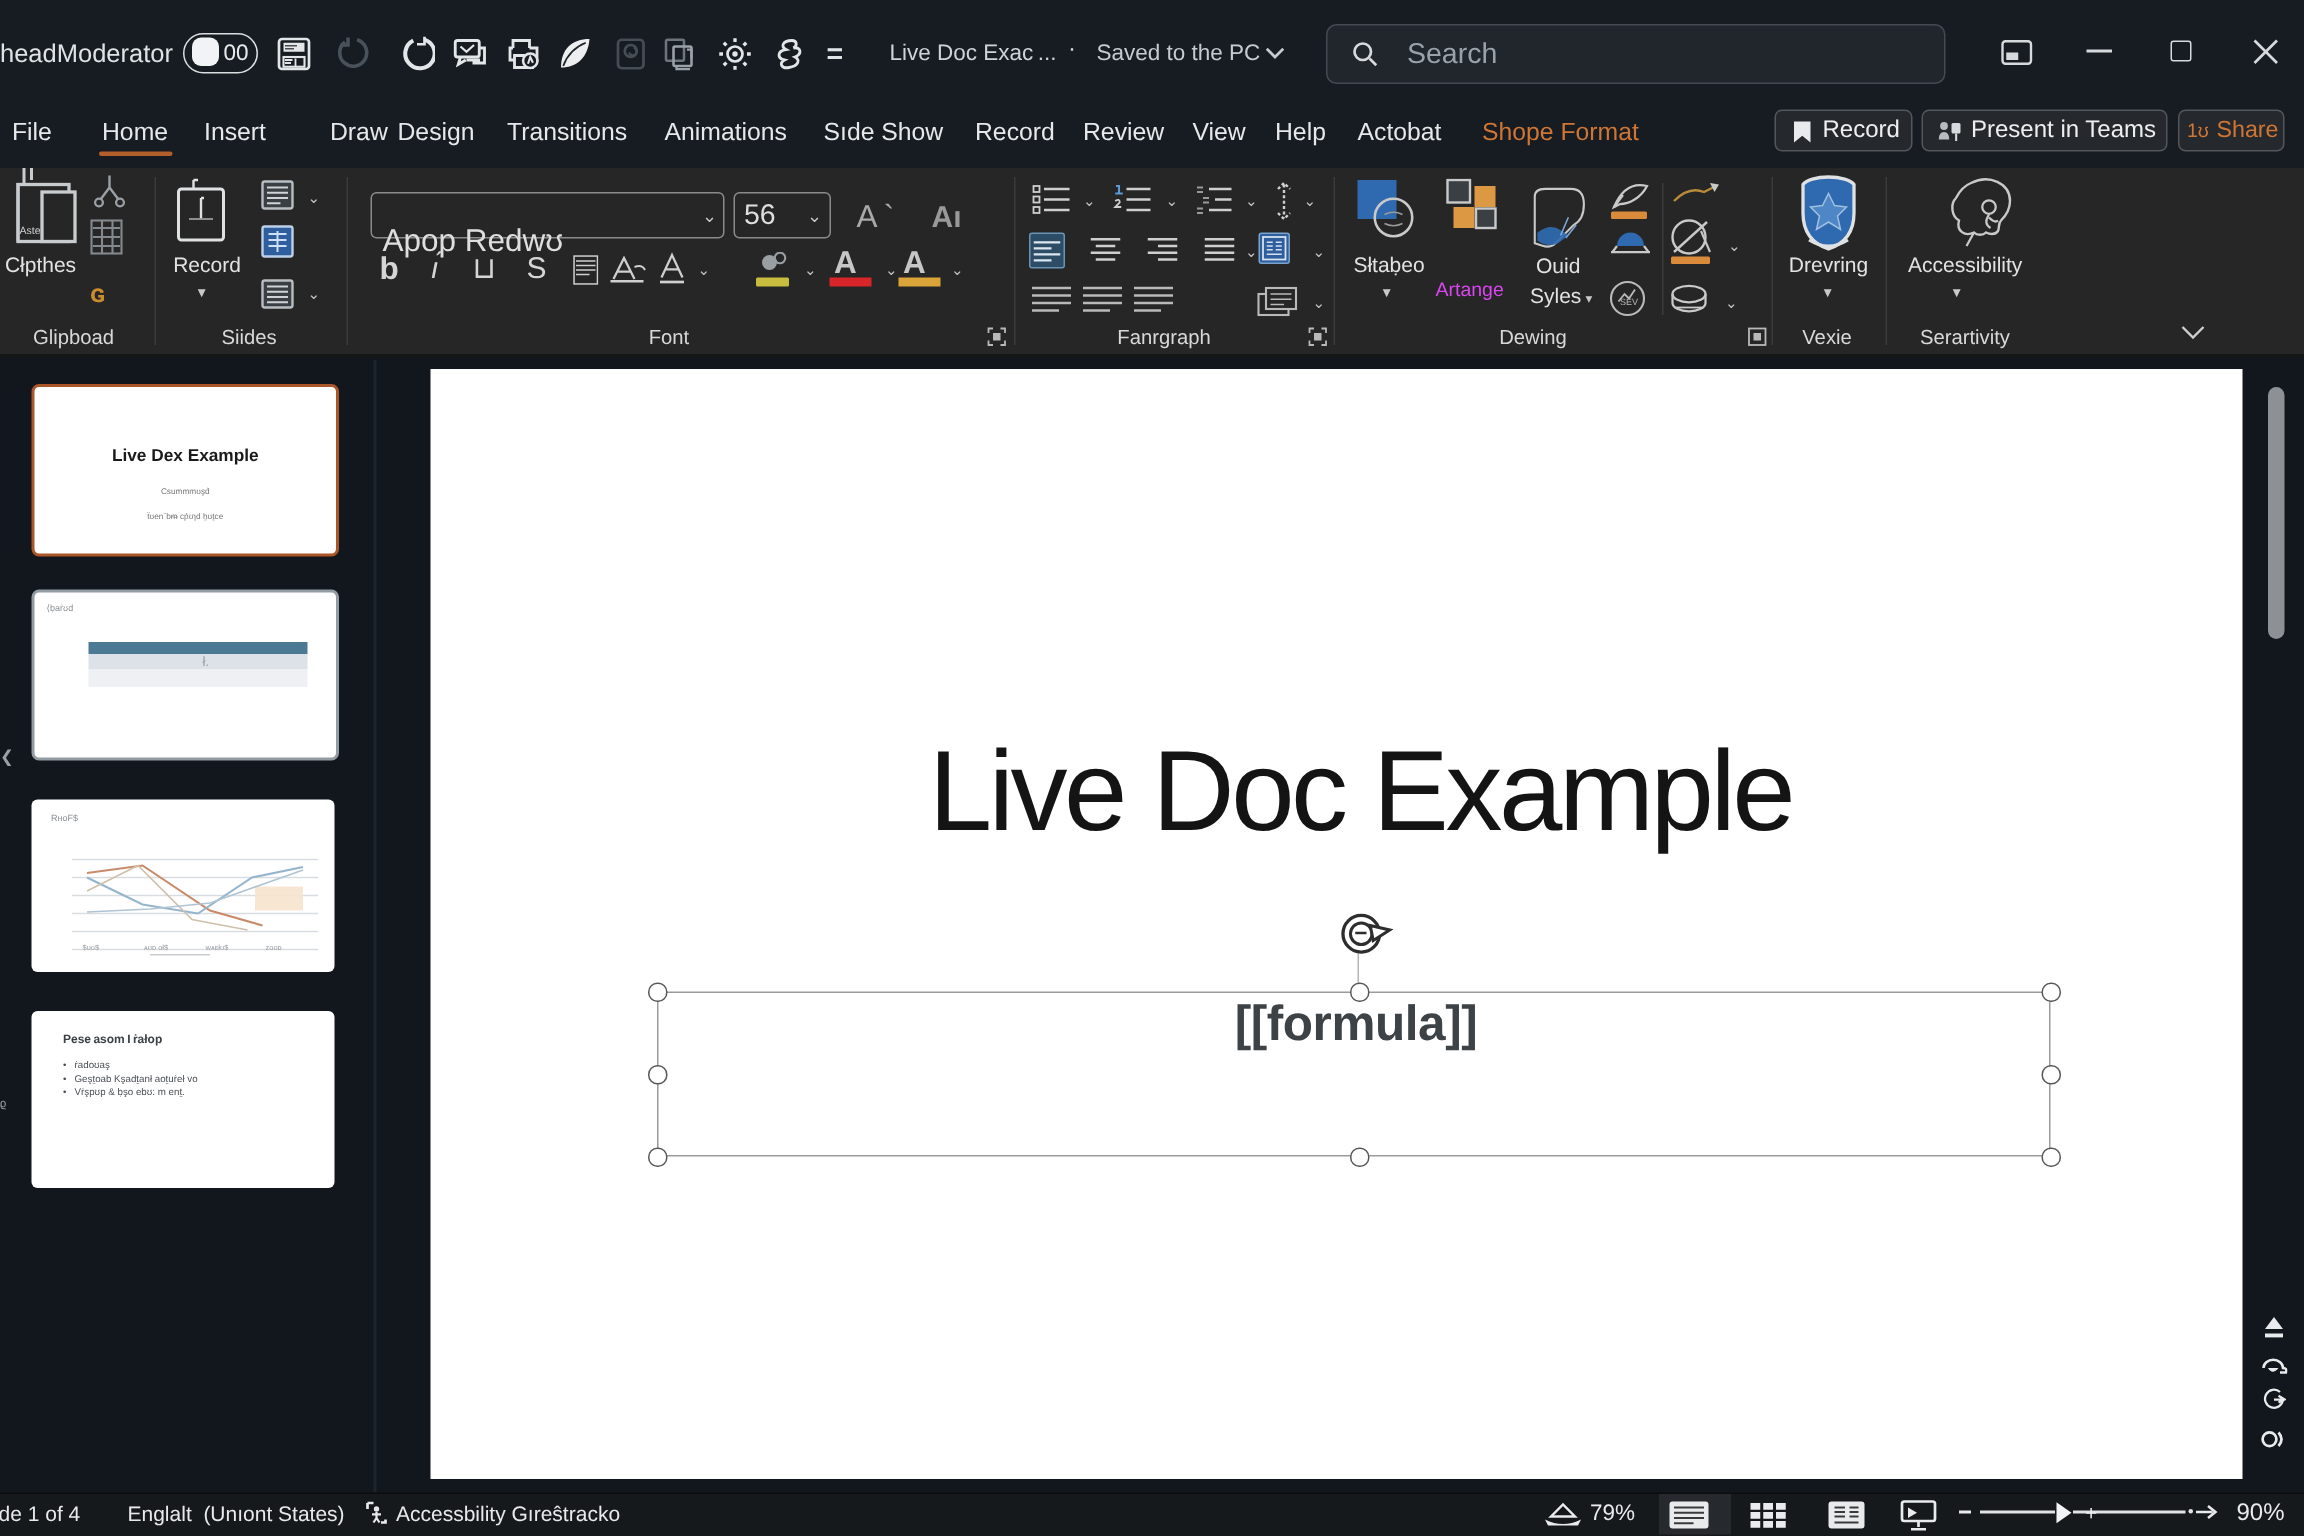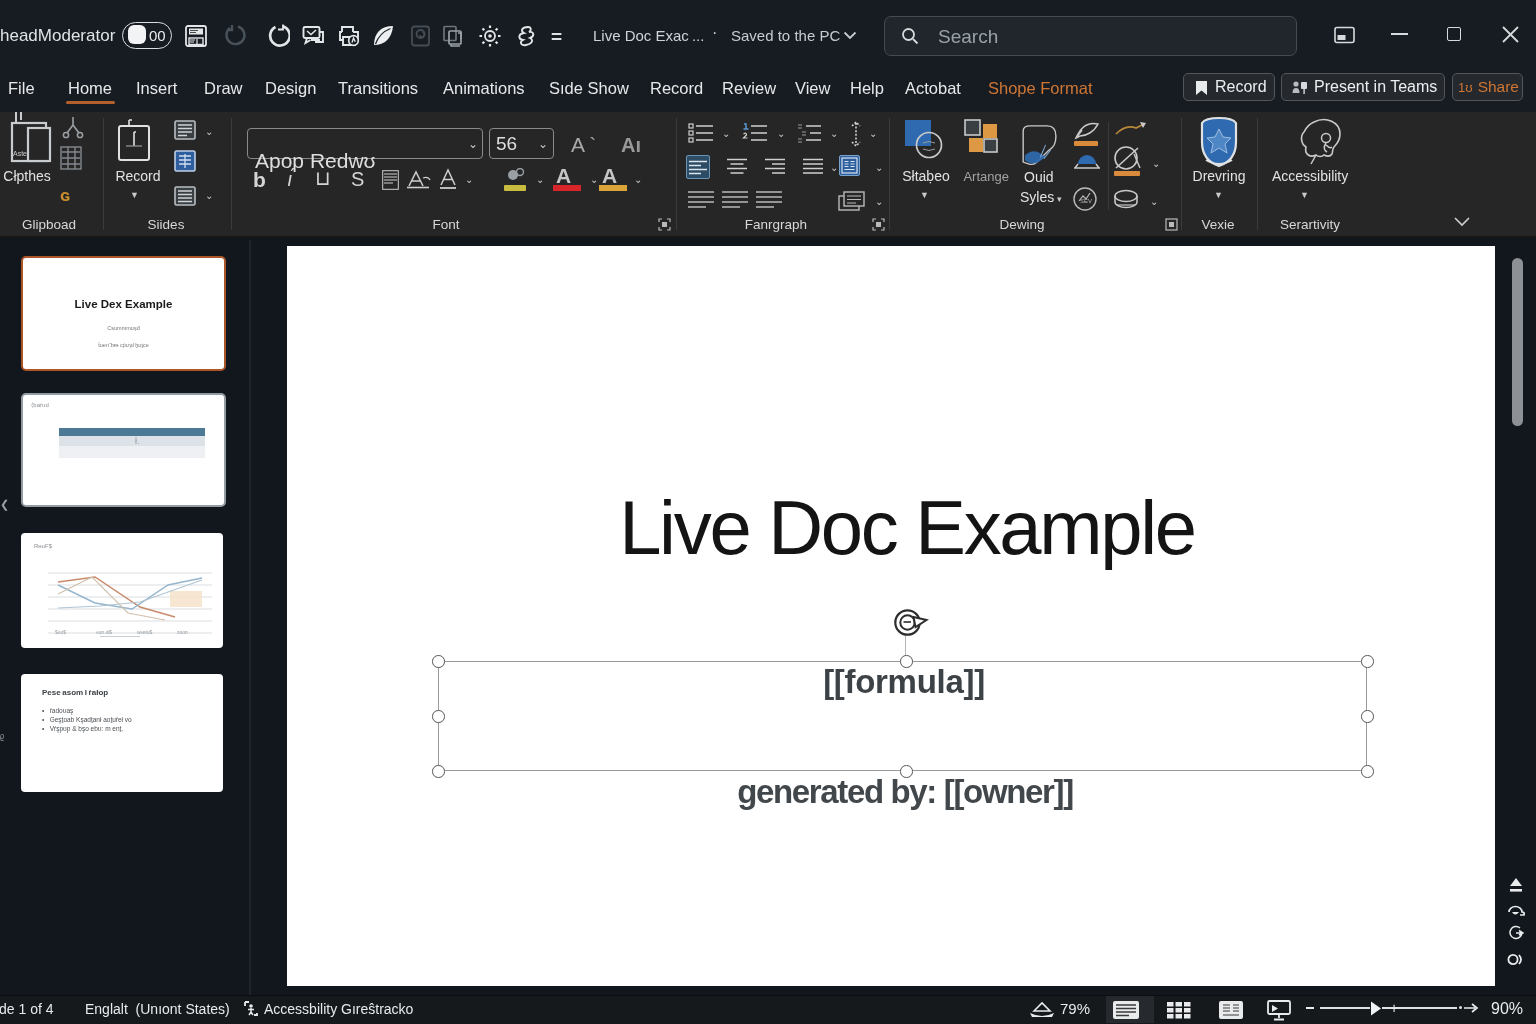--- a/index.html
+++ b/index.html
@@ -111,21 +111,21 @@
   <svg class="abs" style="left:1502px;top:26px;" width="17" height="17" viewBox="0 0 17 17">
     <line x1="1" y1="1" x2="16" y2="16" stroke="#d7dadd" stroke-width="1.8"></line>
     <line x1="16" y1="1" x2="1" y2="16" stroke="#d7dadd" stroke-width="1.8"></line>
   </svg>
 
   <div id="menubar"></div>
   <div class="menuitem" style="left:8px;">File</div>
   <div class="menuitem" style="left:68px;">Home</div>
   <div class="abs" style="left:66px;top:101px;width:49px;height:3px;background:#b35f2c;border-radius:2px;"></div>
   <div class="menuitem" style="left:136px;">Insert</div>
-  <div class="menuitem" style="left:204px;">Draw</div>
+  <div class="menuitem" style="left:220px;">Draw</div>
   <div class="menuitem" style="left:265px;">Design</div>
   <div class="menuitem" style="left:338px;">Transitions</div>
   <div class="menuitem" style="left:443px;">Animations</div>
   <div class="menuitem" style="left:549px;">Sıde Show</div>
   <div class="menuitem" style="left:650px;">Record</div>
   <div class="menuitem" style="left:722px;">Review</div>
   <div class="menuitem" style="left:795px;">View</div>
   <div class="menuitem" style="left:850px;">Help</div>
   <div class="menuitem" style="left:905px;">Actobat</div>
   <div class="menuitem" style="left:988px;color:#cf7634;">Shope Format</div>
@@ -309,21 +309,21 @@
   </svg>
   <div class="abs" style="left:896px;top:168px;width:60px;text-align:center;color:#e2e2e2;font-size:14px;">Słtaḅeo</div>
   <div class="abs" style="left:920px;top:190px;color:#c9c9c9;font-size:9px;">▼</div>
 
   <svg class="abs" style="left:964px;top:119px;" width="36" height="36" viewBox="0 0 36 36">
     <rect x="1" y="1" width="15" height="15" fill="#3a3f44" stroke="#c9c9c9" stroke-width="1.6"></rect>
     <rect x="19" y="5" width="14" height="14" fill="#dd9843"></rect>
     <rect x="5" y="19" width="14" height="14" fill="#dd9843"></rect>
     <rect x="20" y="20" width="13" height="13" fill="#3a3f44" stroke="#c9c9c9" stroke-width="1.6"></rect>
   </svg>
-  <div class="abs" style="left:957px;top:169px;width:52px;text-align:right;color:#a3a3a3;font-size:13px;">Artange</div>
+  <div class="abs" style="left:957px;top:185px;width:52px;text-align:left;color:#d946ef;font-size:13px;">Artange</div>
 
   <svg class="abs" style="left:1018px;top:118px;" width="50" height="52" viewBox="0 0 58 50">
     <path d="M6 46 V10 Q6 4 14 4 h20 Q44 4 44 16 q0 12-8 16 l-14 14 q-4 4-10 2 Z" fill="none" stroke="#c9c9c9" stroke-width="1.6" viewBox="0 0 50 52"></path>
     <path d="M8 38 q10-8 18-2 l6 4 -8 6 q-8 4-16-2 Z" fill="#2f6ab0" opacity="0.92"></path>
     <path d="M26 40 l6-14 M30 42 l8-10" stroke="#7aa8d8" stroke-width="1.2"></path>
   </svg>
   <div class="abs" style="left:1024px;top:169px;color:#e2e2e2;font-size:14px;">Ouid</div>
   <div class="abs" style="left:1020px;top:189px;color:#e2e2e2;font-size:14px;">Syles <span style="font-size:9px;color:#c9c9c9;">▾</span></div>
 
   <svg class="abs" style="left:1072px;top:120px;" width="30" height="28" viewBox="0 0 30 28">
@@ -465,21 +465,20 @@
   <div class="handle" style="left:432px;top:655px;"></div>
   <div class="handle" style="left:900px;top:655px;"></div>
   <div class="handle" style="left:1361px;top:655px;"></div>
   <div class="handle" style="left:432px;top:710px;"></div>
   <div class="handle" style="left:1361px;top:710px;"></div>
   <div class="handle" style="left:432px;top:765px;"></div>
   <div class="handle" style="left:900px;top:765px;"></div>
   <div class="handle" style="left:1361px;top:765px;"></div>
 
   <div class="abs" style="left:300px;top:663px;width:1208px;text-align:center;color:#3d4246;font-size:33px;font-weight:bold;letter-spacing:-0.3px;">[[formula]]</div>
-  <div class="abs" style="left:301px;top:773px;width:1208px;text-align:center;color:#42474b;font-size:33px;font-weight:bold;letter-spacing:-1.35px;">generated by: [[owner]]</div>
 
   <div class="abs" style="left:1512px;top:258px;width:11px;height:168px;background:#8d9196;border-radius:6px;"></div>
 
   <svg class="abs" style="left:1507px;top:876px;" width="18" height="18" viewBox="0 0 18 18">
     <path d="M9 2 L15 10 H3 Z" fill="#e8eaec"></path>
     <rect x="3" y="13" width="12" height="2.6" fill="#e8eaec"></rect>
   </svg>
   <svg class="abs" style="left:1506px;top:902px;" width="19" height="17" viewBox="0 0 19 17">
     <path d="M3 10 a6.5 5.5 0 1 1 13 0 q3 0 2 3 h-4" fill="none" stroke="#e8eaec" stroke-width="1.7"></path>
     <path d="M6 10 q3 5 7 0 Z" fill="#e8eaec"></path>

